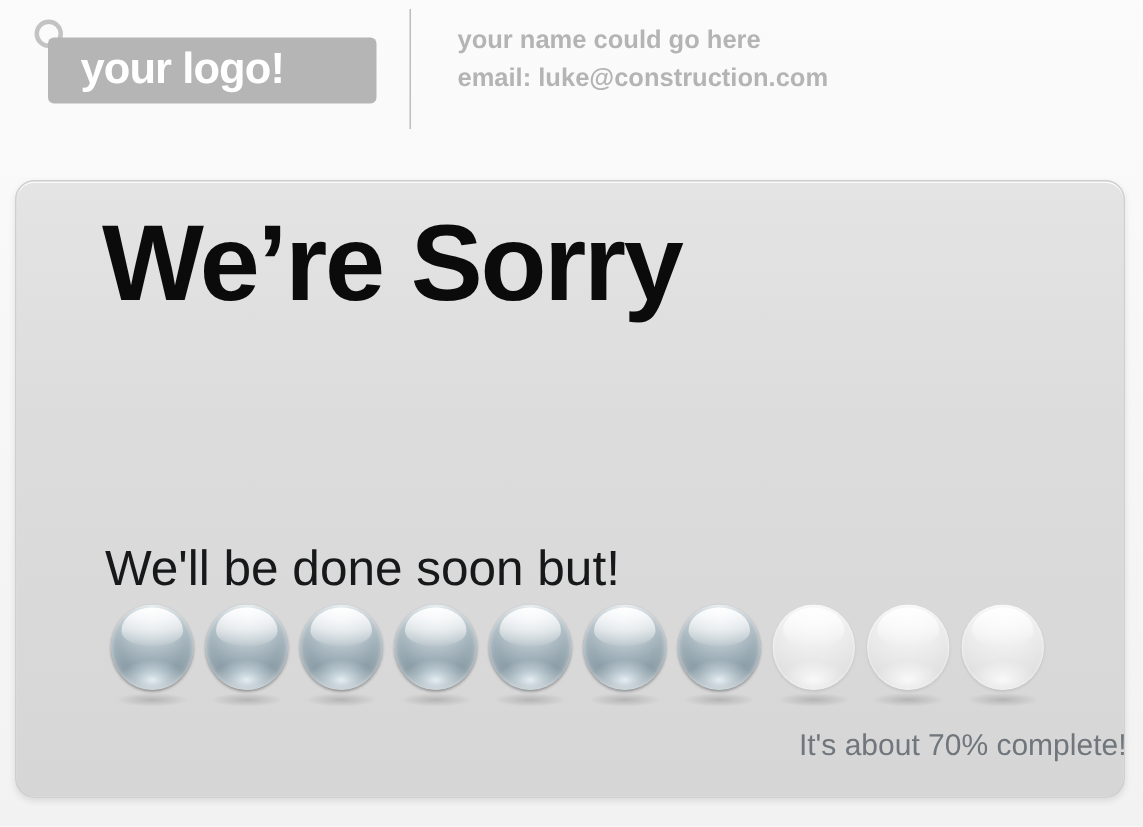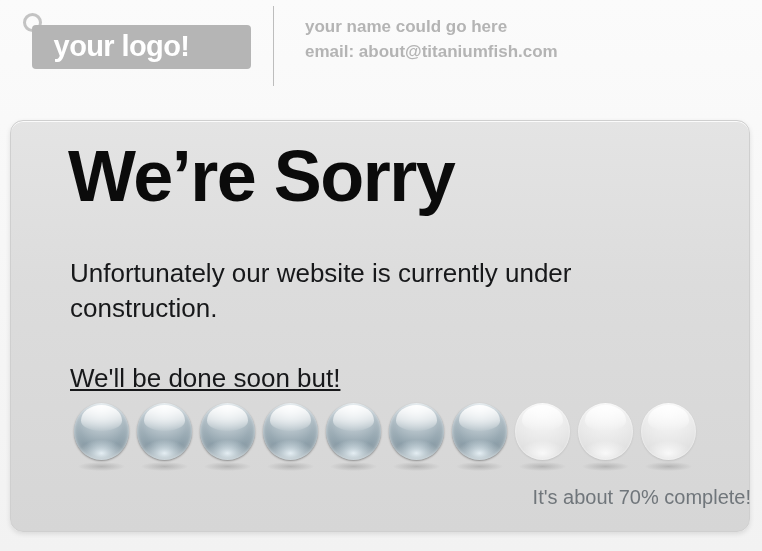--- a/index.html
+++ b/index.html
@@ -80,24 +80,23 @@
     position:absolute; left:59px; top:135px;
     width:610px;
     color:#17181a;
     font-size:26px;
     line-height:35px;
   }
   #body-copy-2 {
     position:absolute; left:59px; top:240px;
     width:610px;
     color:#17181a;
-    font-size:26px;
+    font-size:33px;
     line-height:35px;
     white-space:nowrap;
-    text-decoration:underline;
   }
 
   
   #orbs {
     position:absolute; left:55px; top:278px;
     width:630px; height:72px;
     display:flex; align-items:center;
   }
   .orb-slot {
     width:63px; height:72px;
@@ -160,30 +159,29 @@
   <div id="logo-block">
     <div id="logo-ring"></div>
     <div id="logo-plate"></div>
     <div id="logo-text">your logo!</div>
   </div>
 
   <div id="header-divider"></div>
 
   <div id="contact">
     <div class="contact-line">your name could go here</div>
-    <div class="contact-line">email: about@titaniumfish.com</div>
+    <div class="contact-line">email: luke@construction.com</div>
   </div>
 
 </div>
 
 <div id="panel">
 
   <div id="title">We’re Sorry</div>
 
-  <div id="body-copy">Unfortunately our website is currently under construction.</div>
   <div id="body-copy-2">We'll be done soon but!</div>
 
   <div id="orbs">
       <div class="orb-slot">
         <div class="orb-shadow"></div>
         <div class="orb filled"></div>
       </div>
       <div class="orb-slot">
         <div class="orb-shadow"></div>
         <div class="orb filled"></div>

